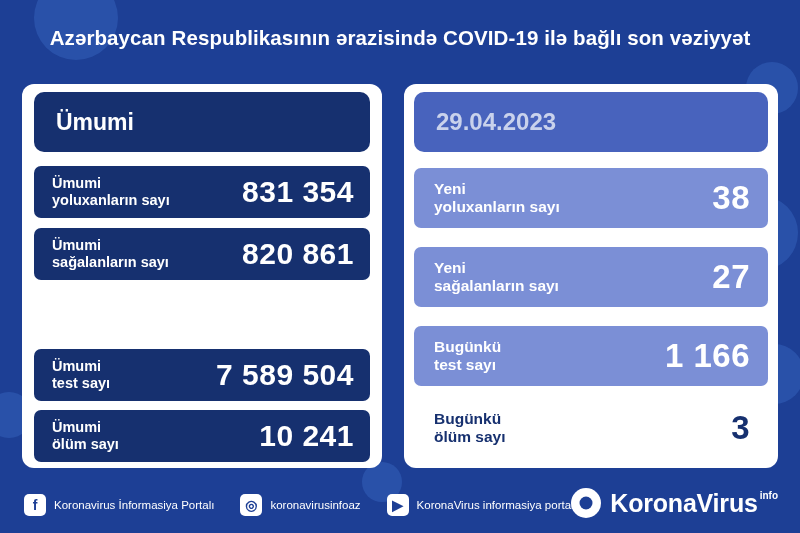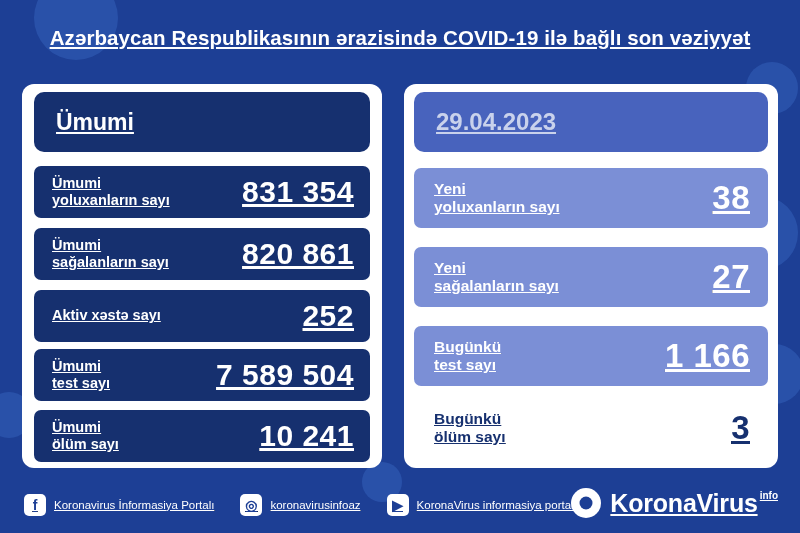--- a/index.html
+++ b/index.html
@@ -1,15 +1,15 @@
 <!DOCTYPE html>
 <html><head>
 <meta charset="utf-8">
 <style>
-  * { box-sizing: border-box; margin: 0; padding: 0; text-decoration: underline; }
+  * { box-sizing: border-box; margin: 0; padding: 0; }
   html, body {
     width: 800px; height: 533px;
     font-family: "Liberation Sans", sans-serif;
     background: #1c3f94;
     overflow: hidden;
   }
   #page {
     position: relative;
     width: 800px; height: 533px;
     background: #1d3f95;
@@ -227,24 +227,20 @@
 
   <div class="row row-left lr0">
     <span class="row-label">Ümumi
 yoluxanların sayı</span>
     <span class="row-value">831 354</span>
   </div>
   <div class="row row-left lr1">
     <span class="row-label">Ümumi
 sağalanların sayı</span>
     <span class="row-value">820 861</span>
-  </div>
-  <div class="row row-left lr2">
-    <span class="row-label">Aktiv xəstə sayı</span>
-    <span class="row-value">252</span>
   </div>
   <div class="row row-left lr3">
     <span class="row-label">Ümumi
 test sayı</span>
     <span class="row-value">7 589 504</span>
   </div>
   <div class="row row-left lr4">
     <span class="row-label">Ümumi
 ölüm sayı</span>
     <span class="row-value">10 241</span>

